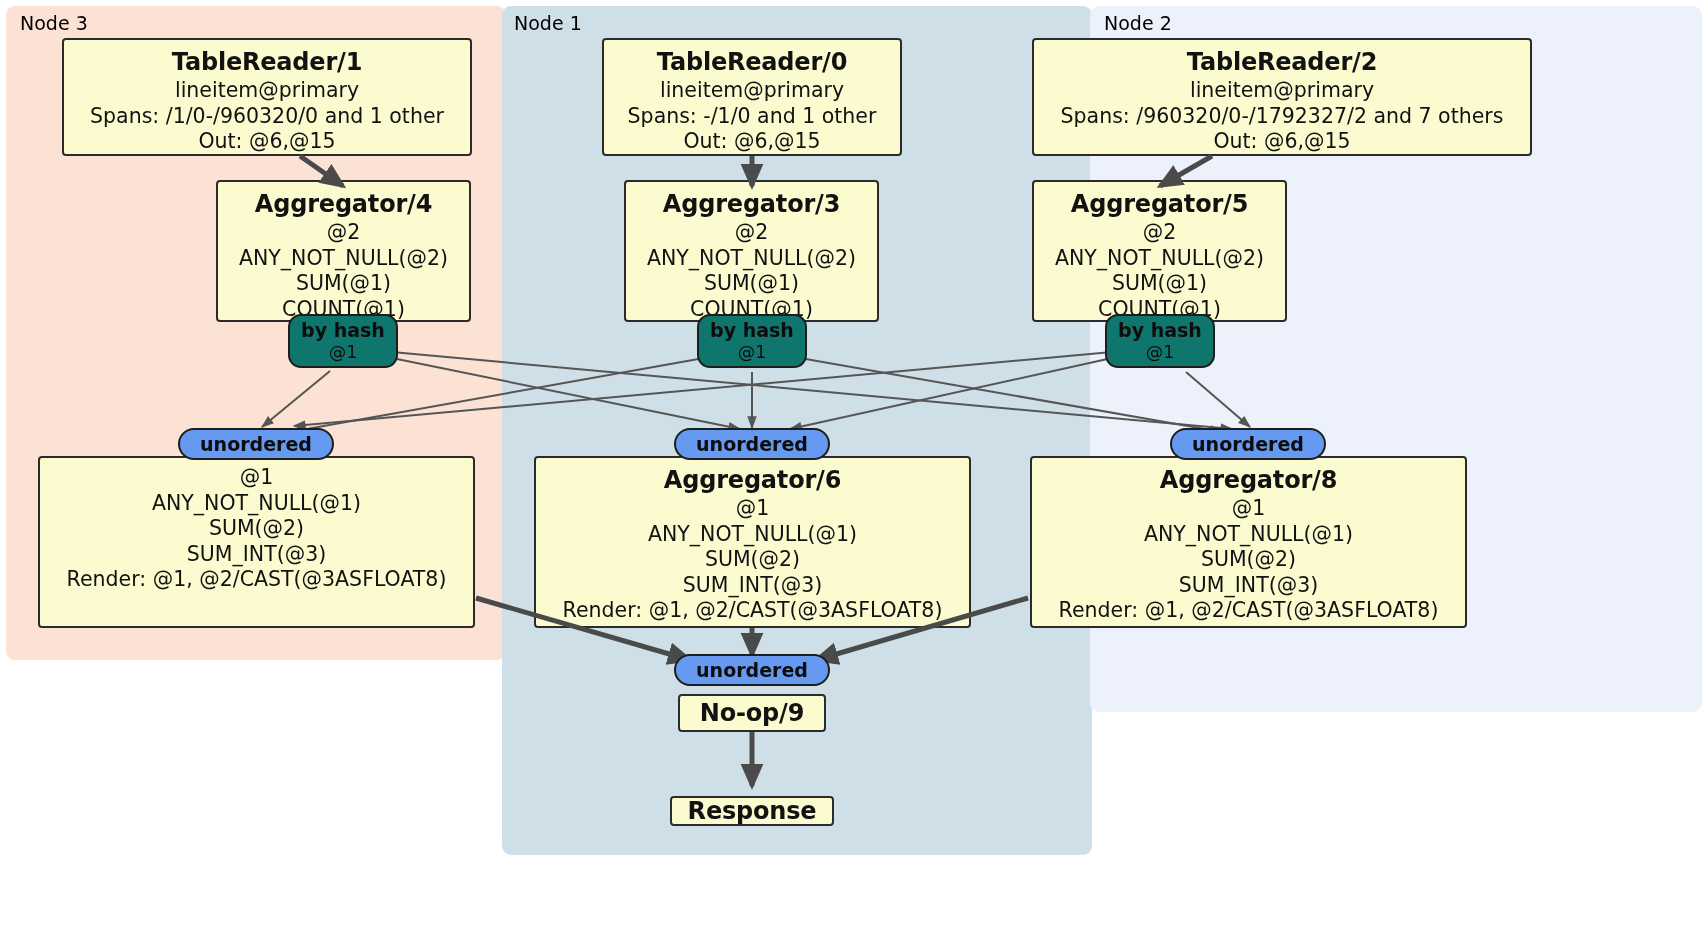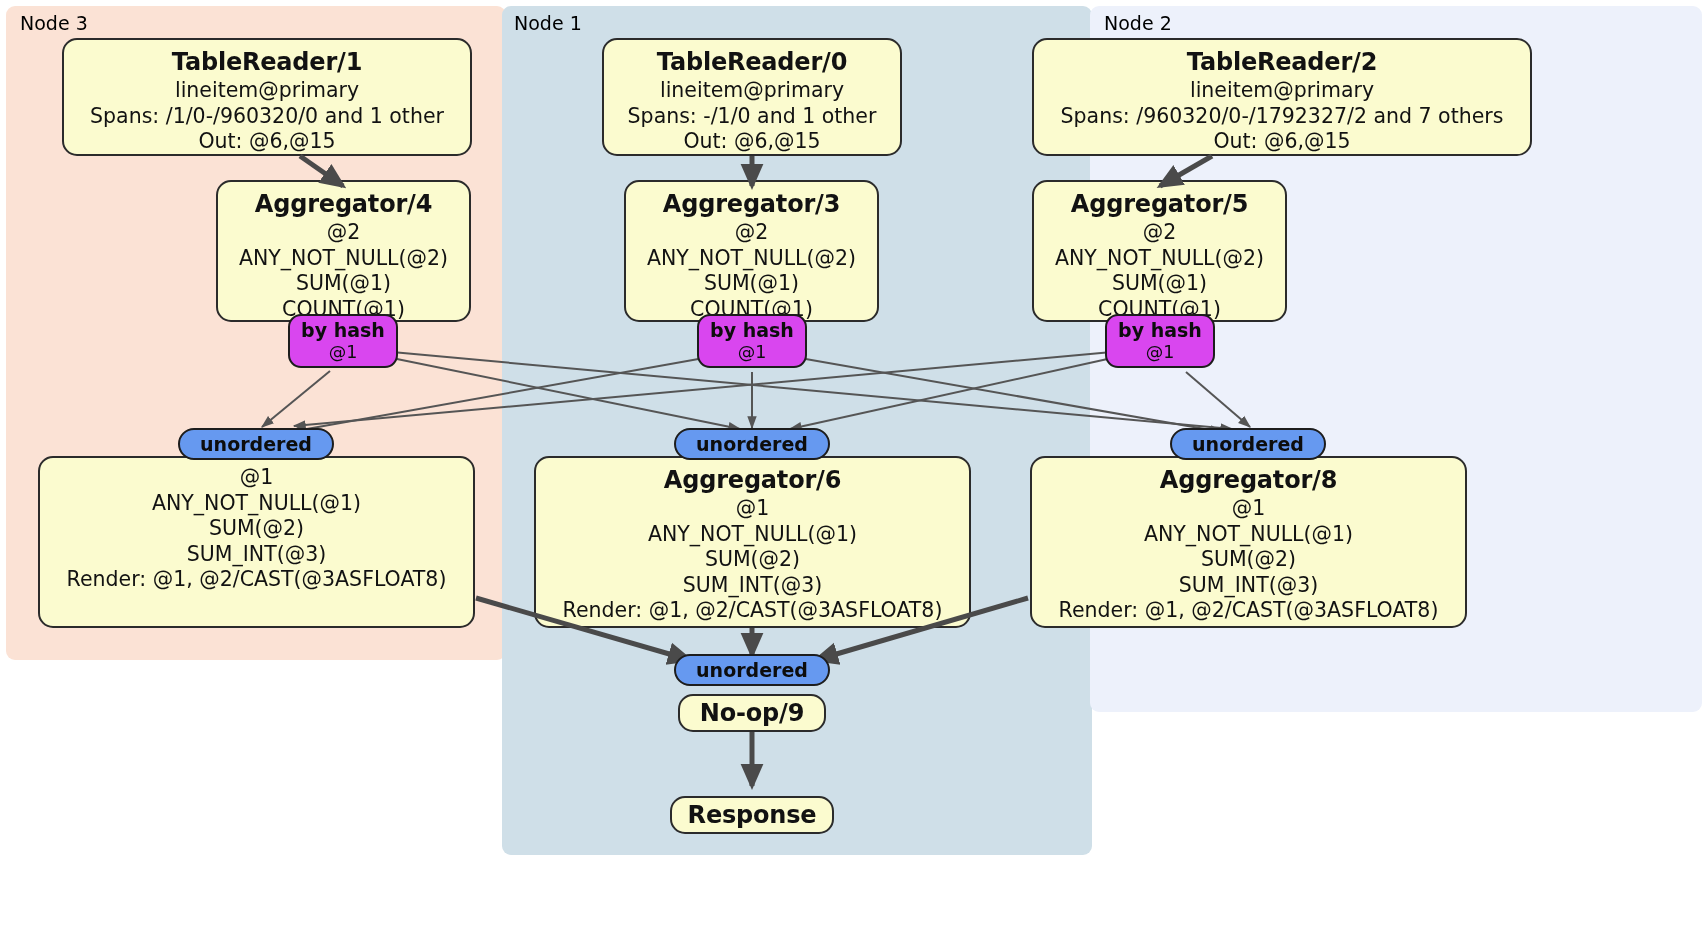--- a/index.html
+++ b/index.html
@@ -27,21 +27,21 @@
     color: #000000;
     line-height: 1;
     white-space: nowrap;
   }
   
   .proc {
     position: absolute;
     box-sizing: border-box;
     background: #fbfbcf;
     border: 2.2px solid #2b2b2b;
-    border-radius: 15px;
+    border-radius: 4px;
     text-align: center;
     color: #121212;
     font-size: 20.5px;
     line-height: 25.5px;
     padding-top: 7px;
     white-space: nowrap;
   }
   .proc .t {
     font-weight: bold;
     font-size: 24px;
@@ -61,21 +61,21 @@
   .badge {
     position: absolute;
     box-sizing: border-box;
     border: 2.2px solid #1d1d1d;
     text-align: center;
     color: #0d0d0d;
     white-space: nowrap;
     z-index: 6;
   }
   .badge.hash {
-    background: #d946ef;
+    background: #0f766e;
     border-radius: 13px;
     font-size: 19px;
     line-height: 23px;
     padding-top: 3px;
   }
   .badge.hash .b1 { font-weight: bold; display:block; }
   .badge.hash .b2 { font-weight: normal; display:block; font-size: 17.5px; line-height: 21px;}
   .badge.unordered {
     background: #6699f0;
     border-radius: 18px;
@@ -245,17 +245,17 @@
   </div>
 
   <div class="badge unordered" style="left:674px; top:654px; width:156px; height:32px;">
     <span>unordered</span>
   </div>
 
   <div class="proc solo" style="left:678px; top:686px; width:148px; height:38px; z-index:5;">
     <span class="t">No-op/9</span>
   </div>
 
-  <div class="proc solo" style="left:670px; top:788px; width:164px; height:38px; z-index:5;">
+  <div class="proc solo" style="left:670px; top:788px; width:164px; height:30px; z-index:5;">
     <span class="t">Response</span>
   </div>
 
 </div>
 
 </body></html>

